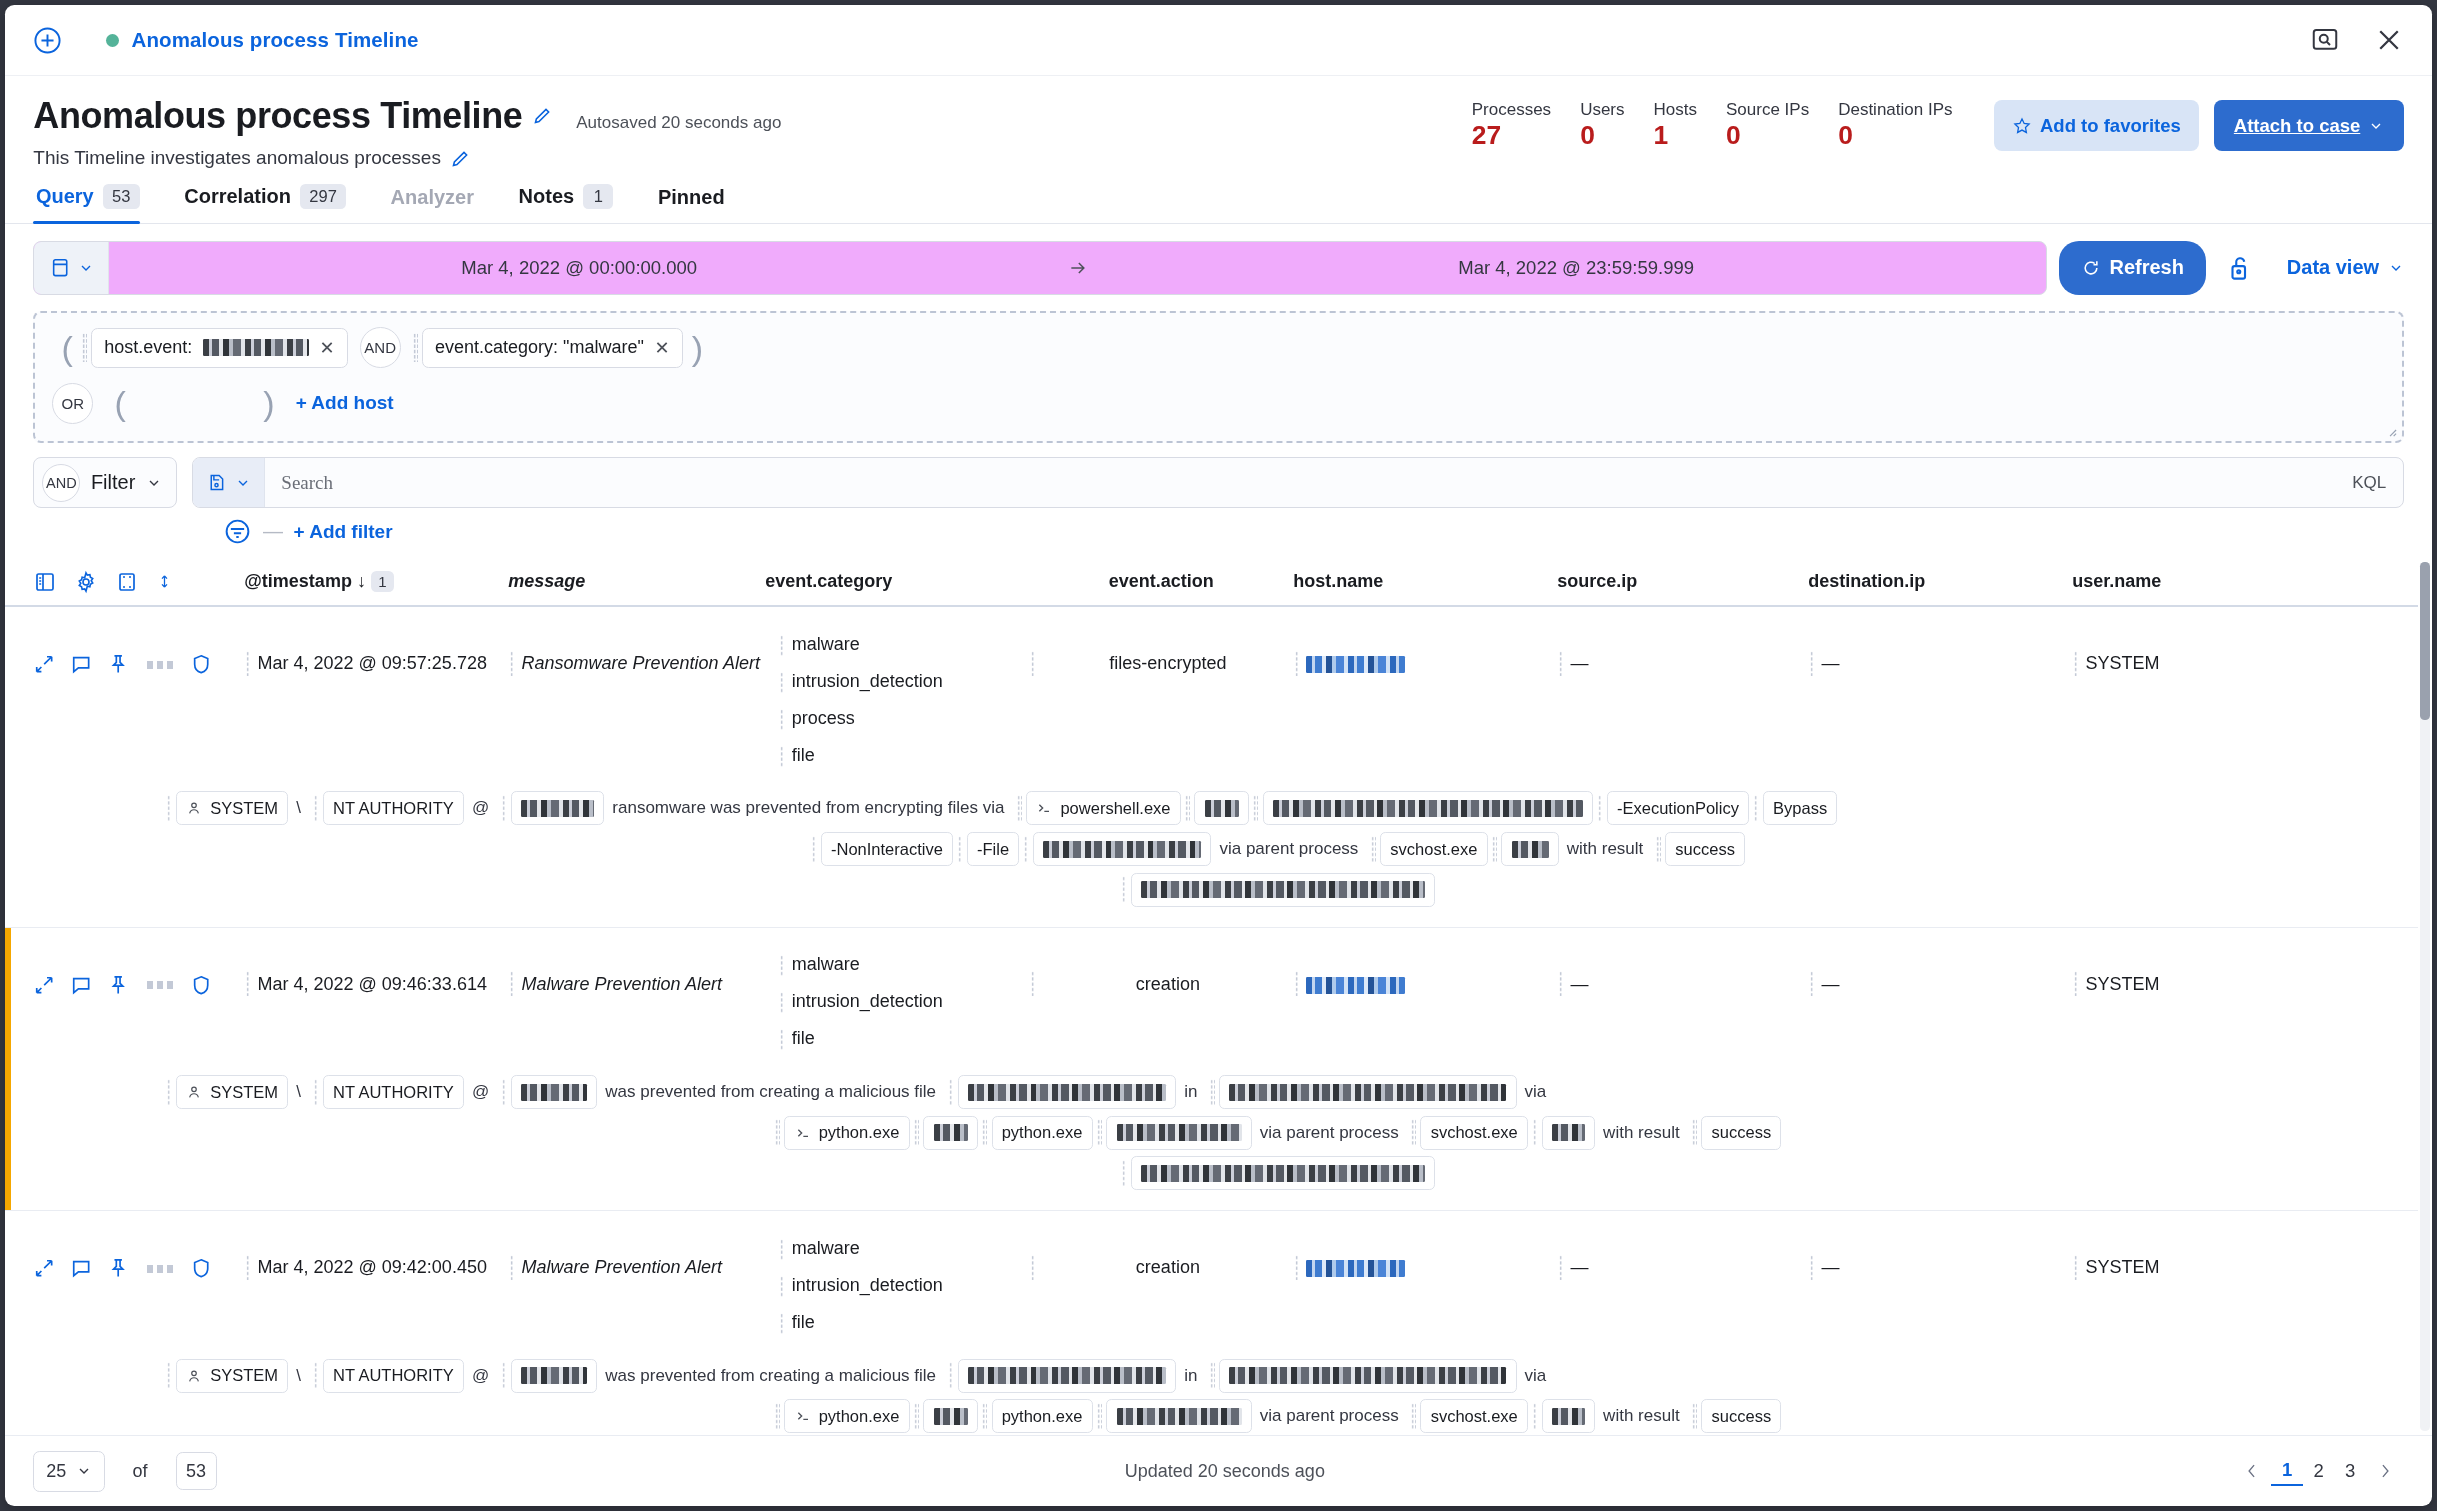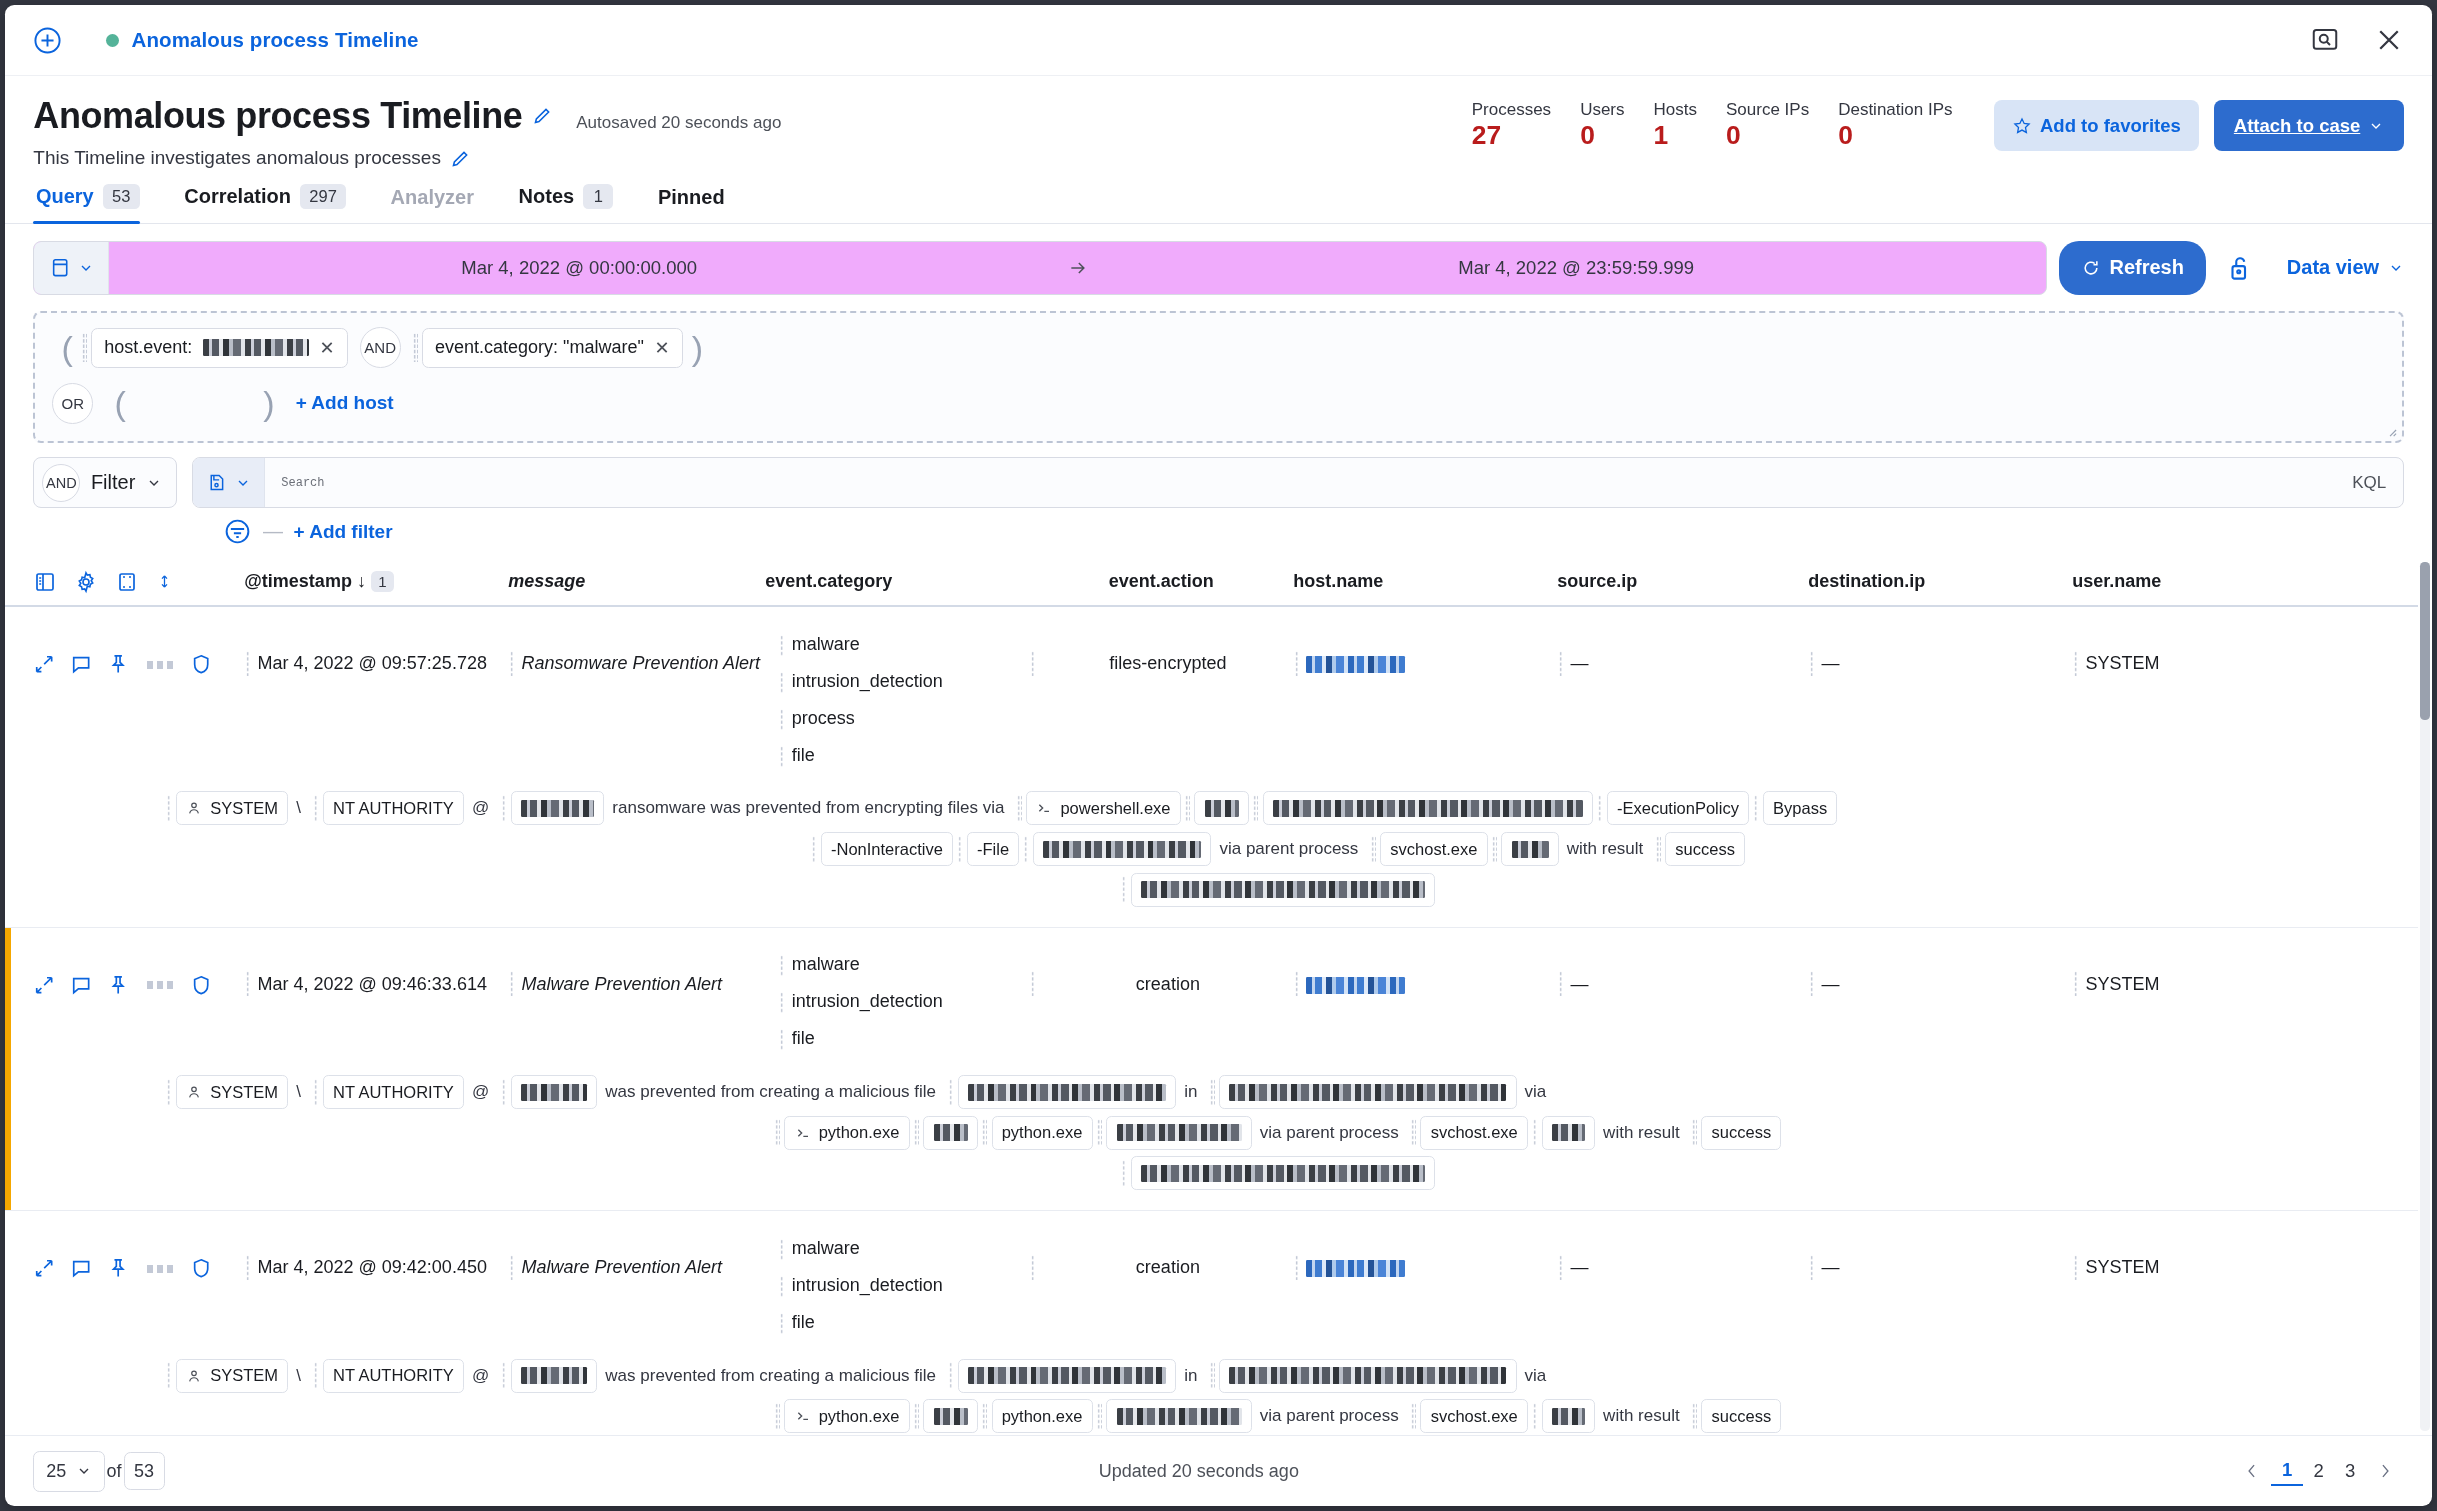--- a/index.html
+++ b/index.html
@@ -206,21 +206,21 @@
     height: 51px; margin-left: 14.5px; background: #fbfcfe; min-width: 0;
   }
   .search-prefix {
     display: flex; align-items: center; gap: 8px; padding: 0 13.2px;
     background: #e8edf7; color: #0b64dd; border-right: 1.3px solid #dfe4ee; cursor: pointer;
   }
   .save-icon { width: 21px; height: 21px; }
   .save-icon svg { width:100%; height:100%; display:block; }
   .search-input {
     flex: 1 1 auto; border: none; outline: none; background: transparent;
-    font-family: Liberation Mono, monospace; font-size: 12px; color: #1d4ed8; padding: 0 16px; min-width: 0;
+    font-family: Liberation Serif, serif; font-size: 19px; color: #1d4ed8; padding: 0 16px; min-width: 0;
   }
   .search-input::placeholder { color: #6a6e77; }
   .kql { padding: 0 17px; display: flex; align-items: center; font-size: 17px; color: #4d5159; }
 
   .addfilter-row {
     display: flex; align-items: center; gap: 10.6px;
     padding: 9.2px 28px 0 218px; flex: 0 0 auto;
   }
   .addfilter-icon { width: 29px; height: 29px; color: #0b64dd; }
   .addfilter-icon svg { width:100%; height:100%; display:block; }
@@ -302,21 +302,21 @@
   .footer {
     flex: 0 0 71px; height: 71px;
     border-top: 1.3px solid #e9ecf2;
     display: flex; align-items: center; padding: 0 28px;
   }
   .perpage {
     display: inline-flex; align-items: center; gap: 9.2px;
     border: 1.3px solid #d8dbe4; border-radius: 6.6px; background: #fff;
     height: 41px; padding: 0 12px; font-size: 18px; color: #343741; cursor: pointer;
   }
-  .ofword { font-size: 18px; color: #343741; margin: 0 2px; }
+  .ofword { font-size: 18px; color: #343741; margin: 0 28px; }
   .totalbox {
     display: inline-flex; align-items: center; justify-content: center;
     border: 1.3px solid #d8dbe4; border-radius: 6.6px; background: #fff;
     height: 38px; min-width: 41px; padding: 0 9.2px; font-size: 18px; color: #343741;
   }
   .updated { margin: 0 auto; font-size: 18px; color: #4d5159; }
   .pager { display: flex; align-items: center; gap: 0; }
   .pg-arrow { width: 20px; height: 20px; color: #6a7183; margin: 0 9.2px; cursor: pointer; }
   .pg-arrow svg { width:100%; height:100%; display:block; }
   .pg {

